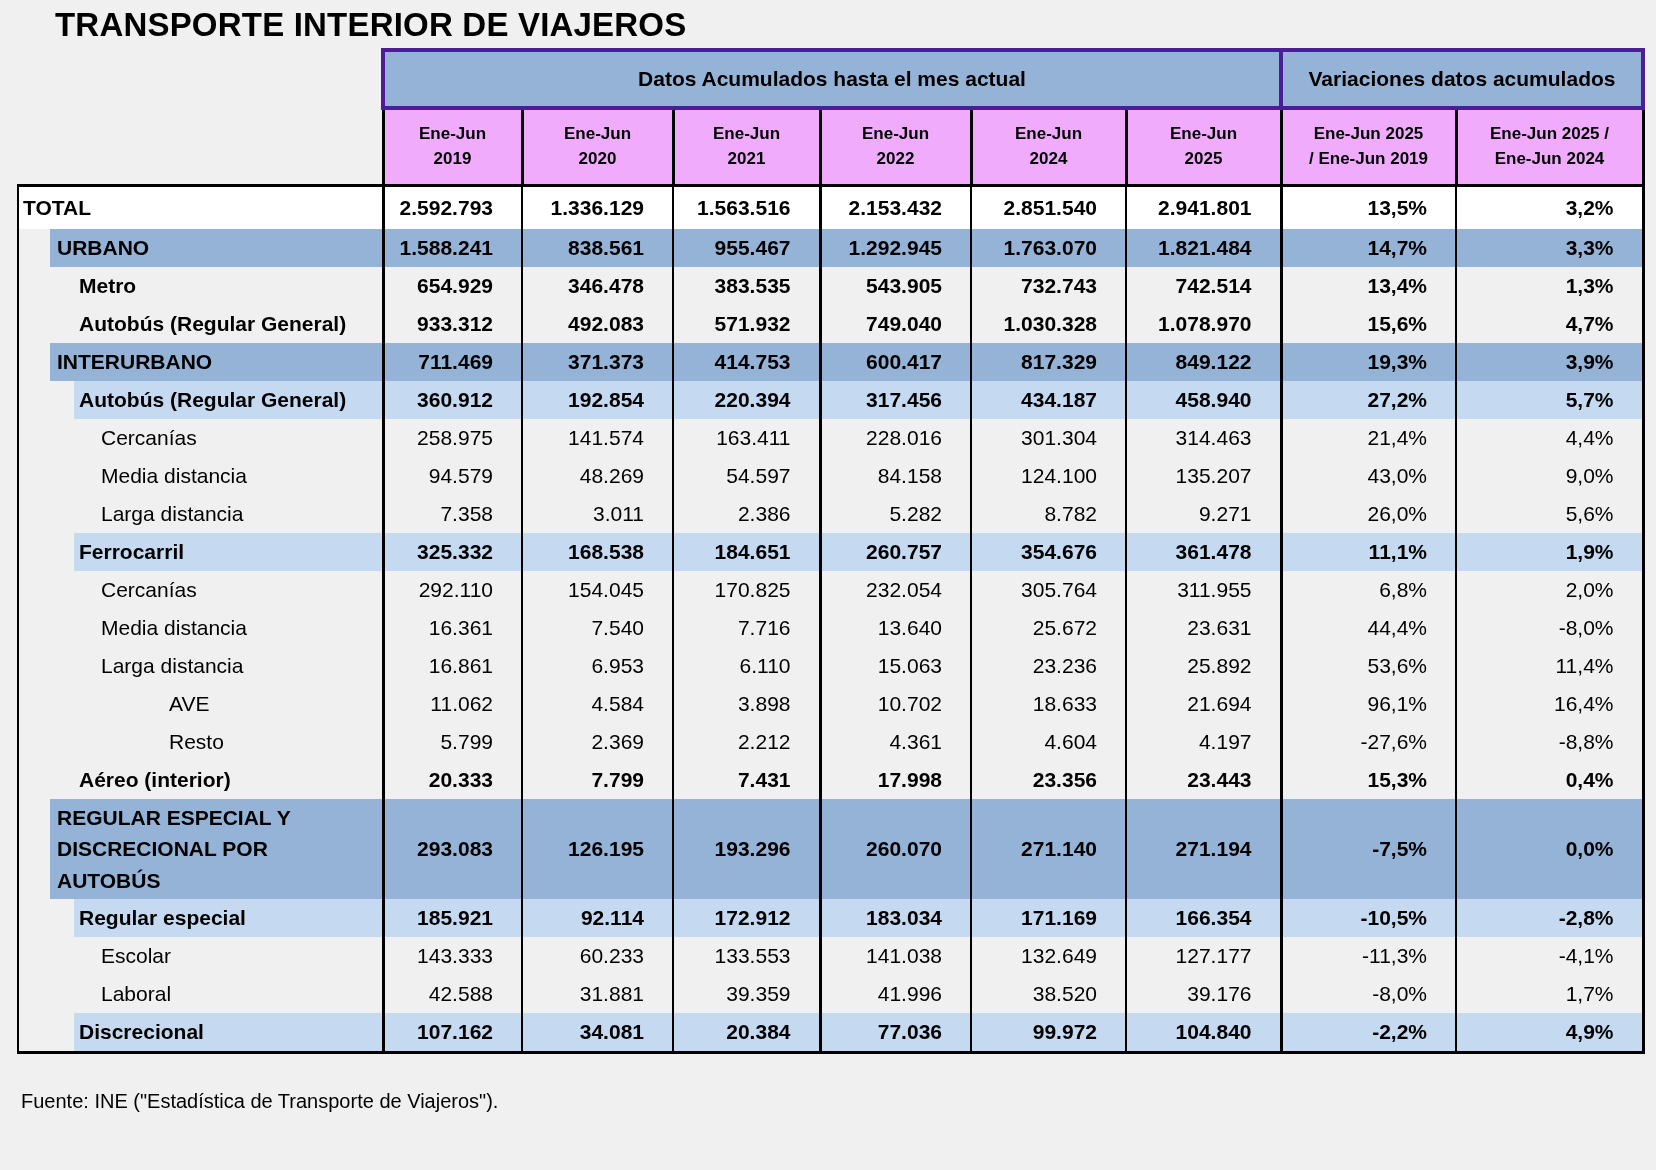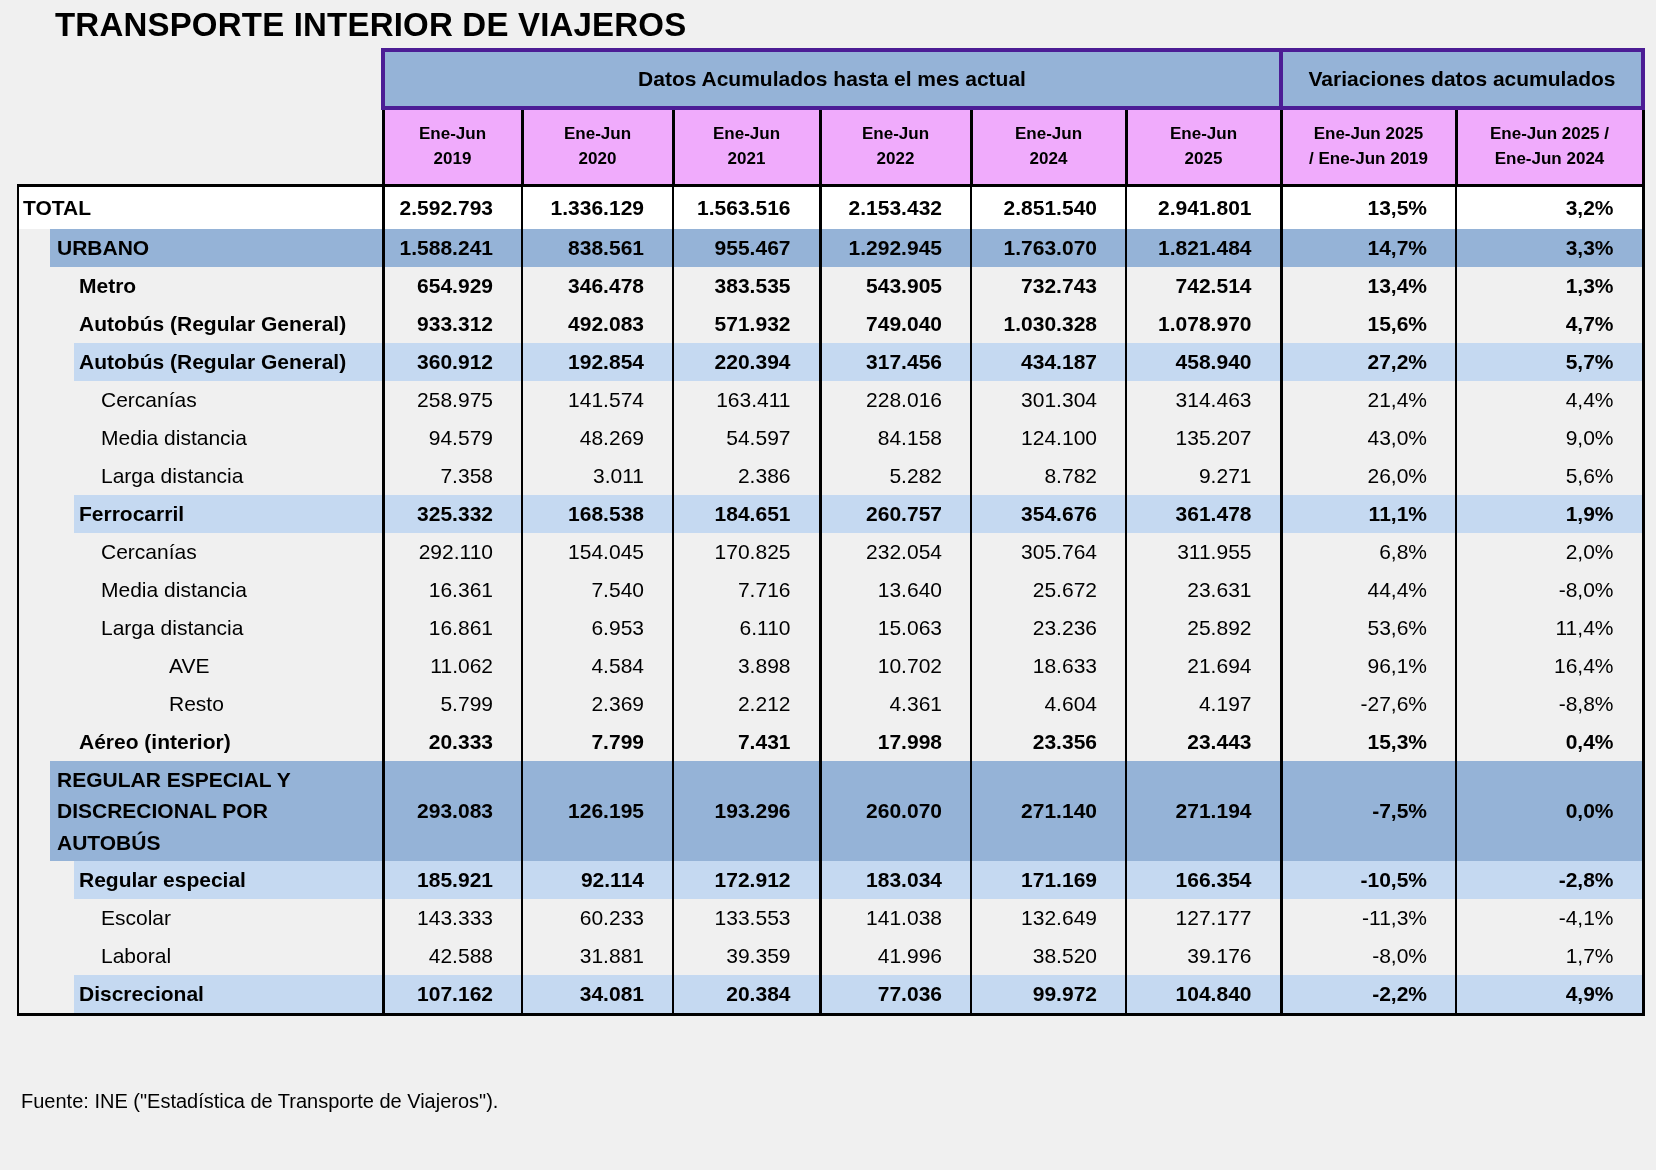--- a/index.html
+++ b/index.html
@@ -147,20 +147,31 @@
           <td class="lab"><span>Autobús (Regular General)</span></td>
           <td class="val c0">933.312</td>
           <td class="val c1">492.083</td>
           <td class="val c2">571.932</td>
           <td class="val c3">749.040</td>
           <td class="val c4">1.030.328</td>
           <td class="val c5">1.078.970</td>
           <td class="val c6">15,6%</td>
           <td class="val c7">4,7%</td>
         </tr>
+        <tr class="r-dark ind1 bold">
+          <td class="lab"><span>INTERURBANO</span></td>
+          <td class="val c0">711.469</td>
+          <td class="val c1">371.373</td>
+          <td class="val c2">414.753</td>
+          <td class="val c3">600.417</td>
+          <td class="val c4">817.329</td>
+          <td class="val c5">849.122</td>
+          <td class="val c6">19,3%</td>
+          <td class="val c7">3,9%</td>
+        </tr>
         <tr class="r-light ind2 bold">
           <td class="lab"><span>Autobús (Regular General)</span></td>
           <td class="val c0">360.912</td>
           <td class="val c1">192.854</td>
           <td class="val c2">220.394</td>
           <td class="val c3">317.456</td>
           <td class="val c4">434.187</td>
           <td class="val c5">458.940</td>
           <td class="val c6">27,2%</td>
           <td class="val c7">5,7%</td>

